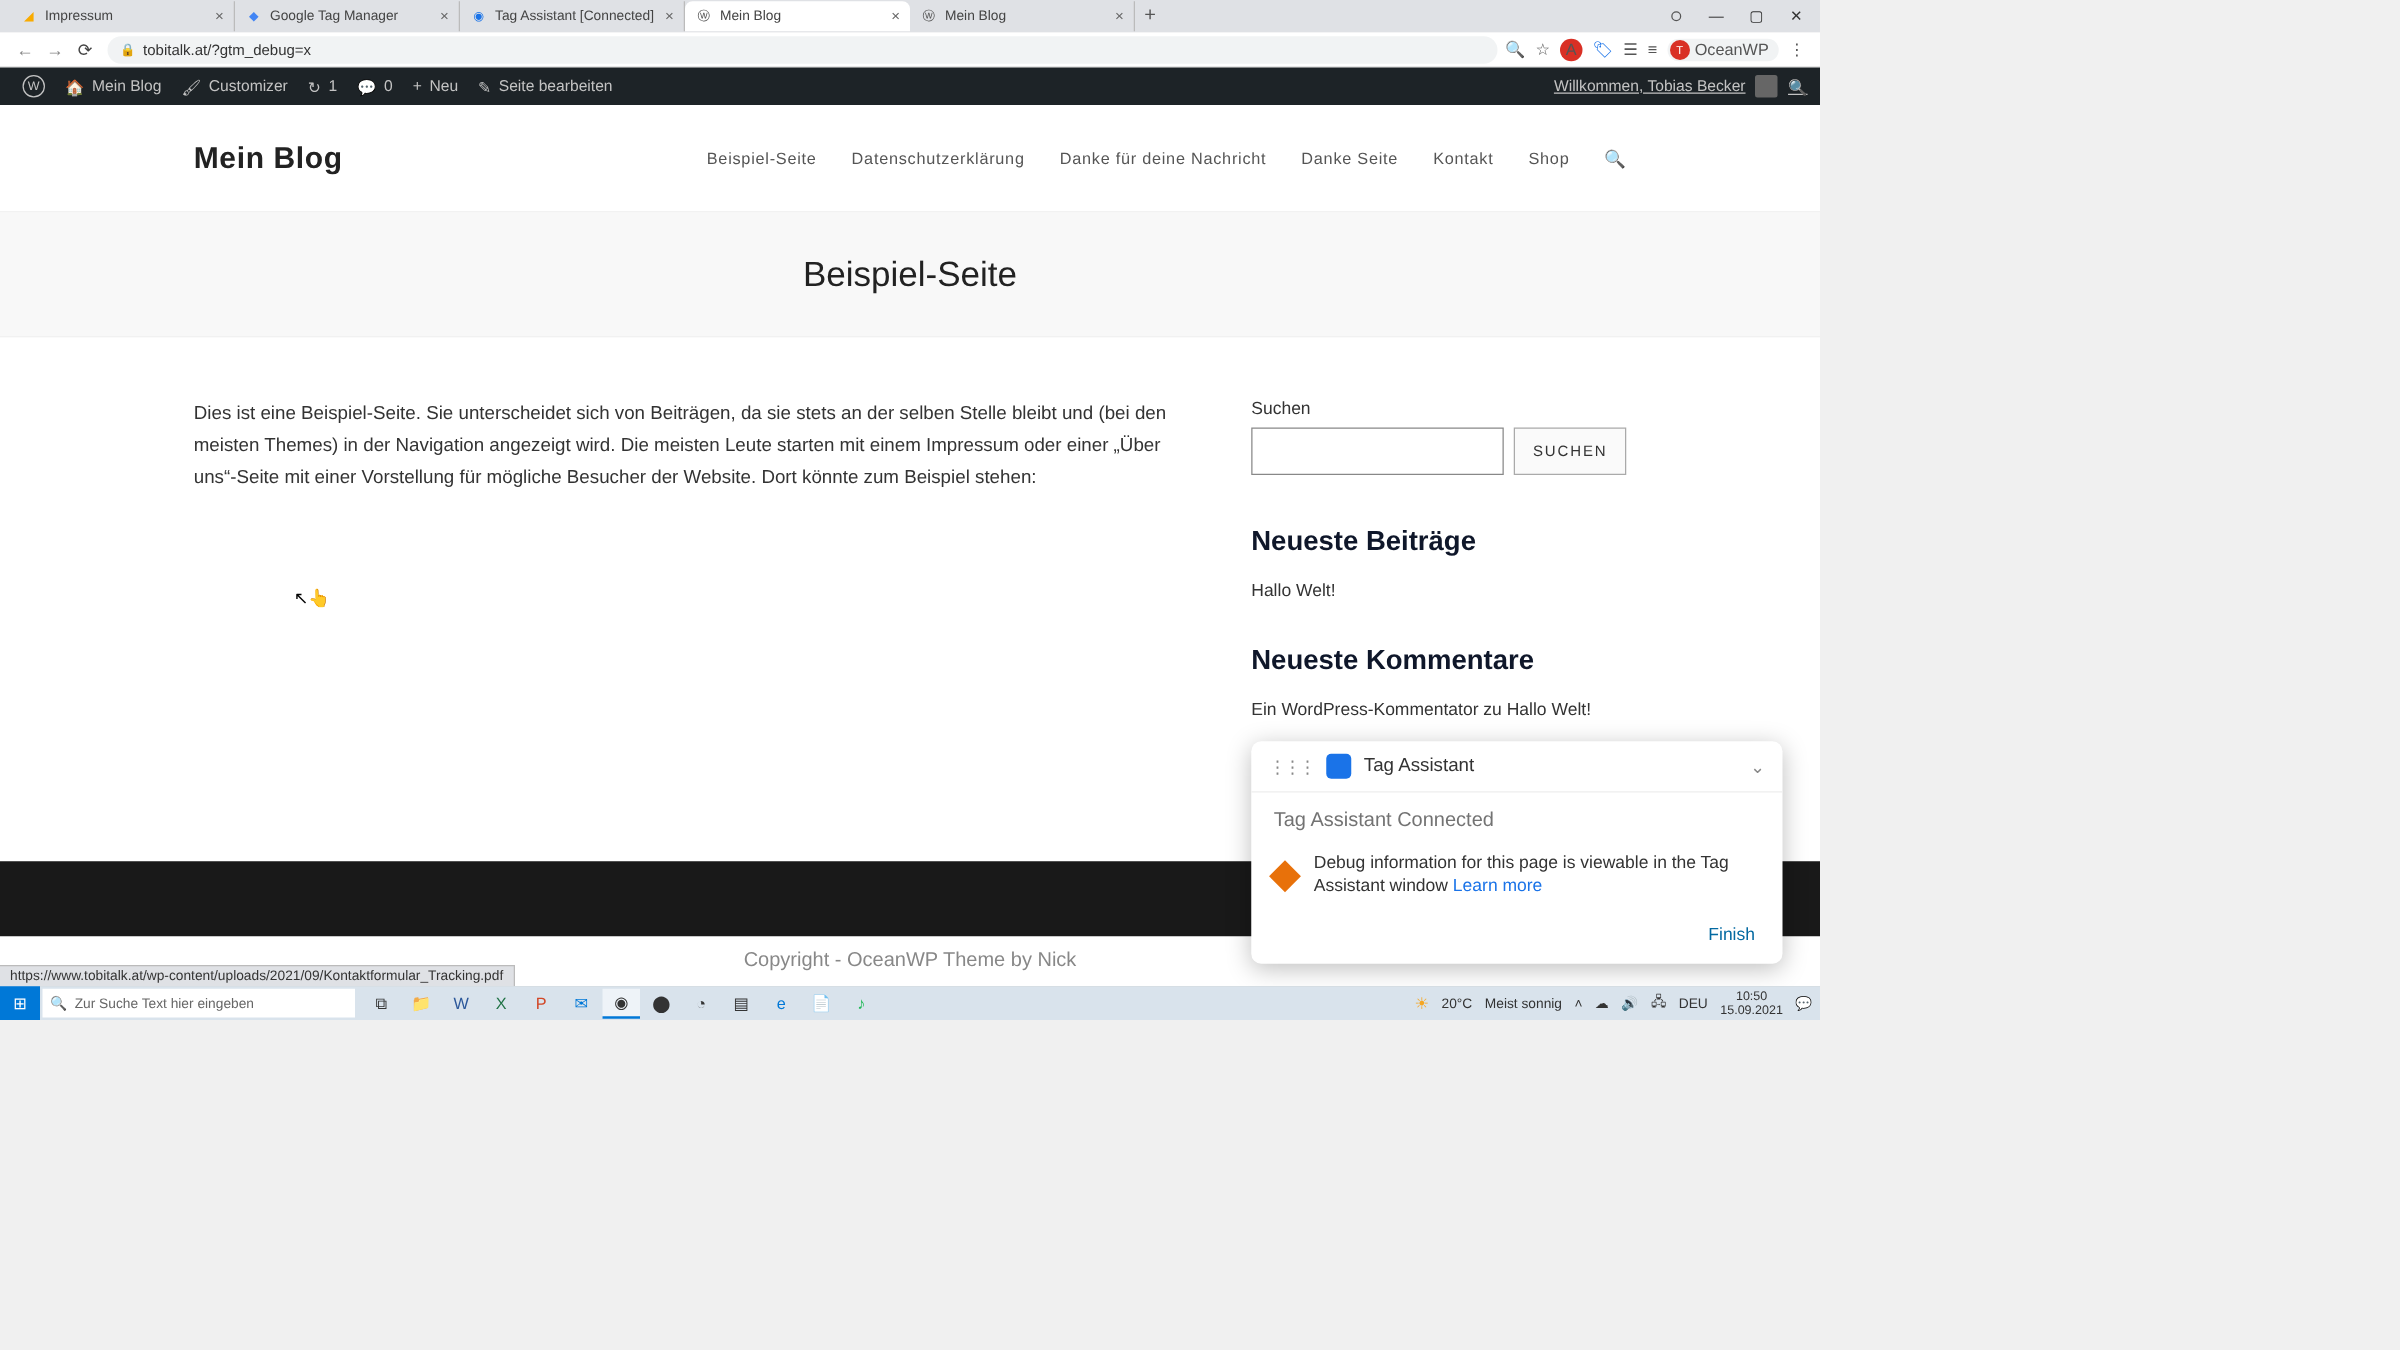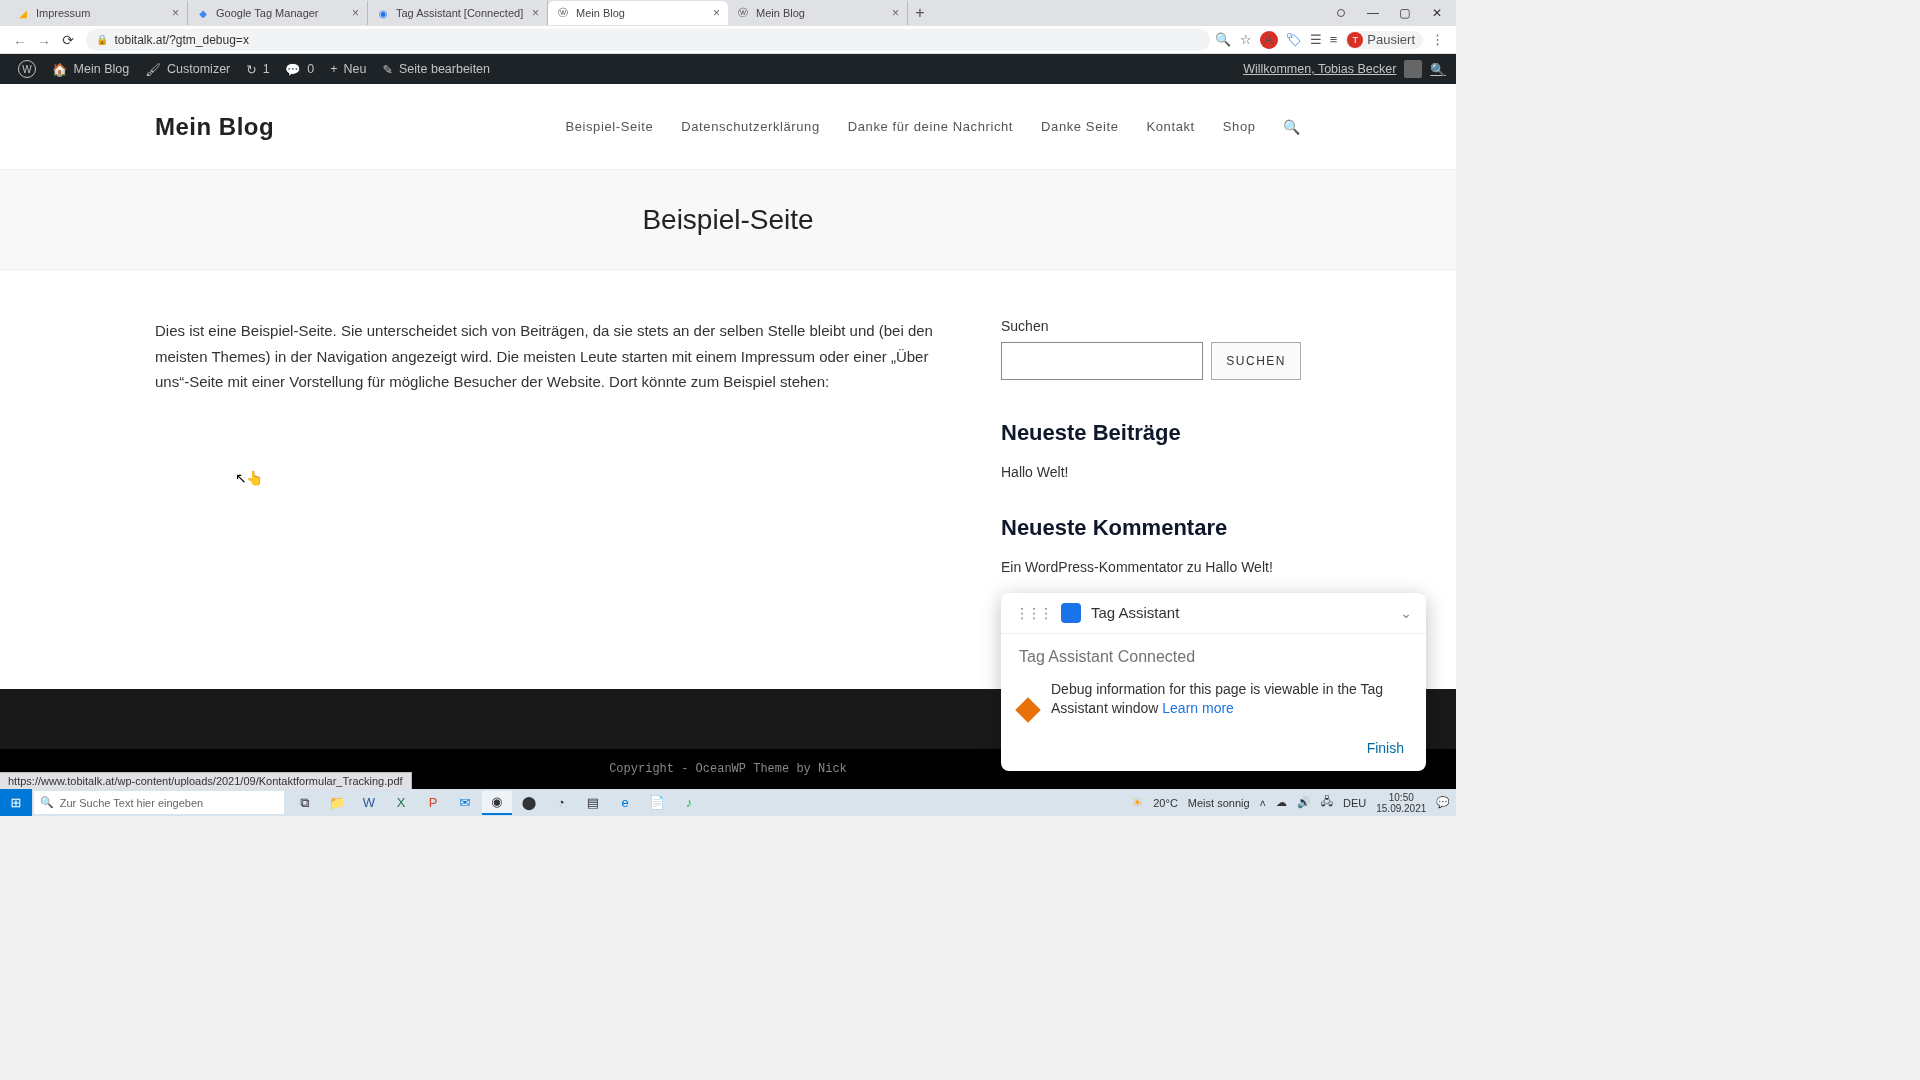--- a/index.html
+++ b/index.html
@@ -54,32 +54,32 @@
 
 .sidebar { width: 300px; }
 .sb-label { font-size: 14px; color: #333; margin-bottom: 8px; }
 .sb-search-row { display: flex; gap: 8px; margin-bottom: 40px; }
 .sb-input { flex: 1; border: 1px solid #888; height: 38px; }
 .sb-btn { border: 1px solid #aaa; background: #fafafa; padding: 0 14px; font-size: 12px; letter-spacing: 1.5px; color: #333; }
 .sb-h { font-size: 22px; font-weight: 600; color: #0f172a; margin-bottom: 18px; }
 .sb-item { font-size: 14px; color: #333; margin-bottom: 35px; }
 
 .footer { position: absolute; left: 0; right: 0; bottom: 27px; height: 100px; background: #191919; }
-.footer-inner { position: absolute; bottom: 0; left: 0; right: 0; height: 40px; background: #000000; color: #888; font-size: 12px; display: flex; align-items: center; justify-content: center; font-family: Liberation Mono, monospace; }
+.footer-inner { position: absolute; bottom: 0; left: 0; right: 0; height: 40px; background: #ffffff; color: #888; font-size: 16px; display: flex; align-items: center; justify-content: center; }
 
 
 .ta-panel { position: absolute; right: 30px; bottom: 45px; width: 425px; background: #fff; border-radius: 8px; box-shadow: 0 4px 20px rgba(0,0,0,0.25); overflow: hidden; }
 .ta-head { display: flex; align-items: center; padding: 10px 14px; gap: 10px; }
 .ta-drag { color: #888; font-size: 14px; letter-spacing: -2px; }
 .ta-logo { width: 20px; height: 20px; background: #1a73e8; border-radius: 4px; position: relative; }
 .ta-title { font-size: 15px; color: #333; flex: 1; }
 .ta-collapse { color: #888; font-size: 14px; }
 .ta-body { padding: 4px 18px 10px; border-top: 1px solid #eee; }
 .ta-conn { font-size: 16px; color: #737373; margin: 10px 0 14px; }
-.ta-msg-row { display: flex; gap: 14px; align-items: flex-end; }
+.ta-msg-row { display: flex; gap: 14px; align-items: center; }
 .ta-diamond { width: 18px; height: 18px; background: #e8710a; transform: rotate(45deg); margin-top: 4px; flex-shrink: 0; }
 .ta-msg { font-size: 14px; color: #333; line-height: 1.4; }
 .ta-msg a { color: #1a73e8; text-decoration: none; }
 .ta-foot { text-align: right; padding: 10px 22px 14px; }
 .ta-finish { color: #0369a1; font-size: 14px; cursor: pointer; }
 
 
 .status-link { position: absolute; left: 0; bottom: 27px; background: #dfe1e5; color: #333; font-size: 11px; padding: 2px 8px; border: 1px solid #bbb; border-left: none; border-bottom: none; }
 
 
@@ -141,21 +141,21 @@
   </div>
   <div class="addr-right">
     <span>🔍</span>
     <span>☆</span>
     <span class="ext-circle" style="background:#d93025">A</span>
     <span style="color:#1a73e8">🏷</span>
     <span>☰</span>
     <span>≡</span>
     <span class="pause-badge">
       <span class="avatar">T</span>
-      <span>Pausiert</span>
+      <span>OceanWP</span>
     </span>
     <span>⋮</span>
   </div>
 </div>
 
 <div class="wp-bar">
   <div class="wp-item">
       <span class="wp-logo">W</span>
     </div>
   <div class="wp-item">

